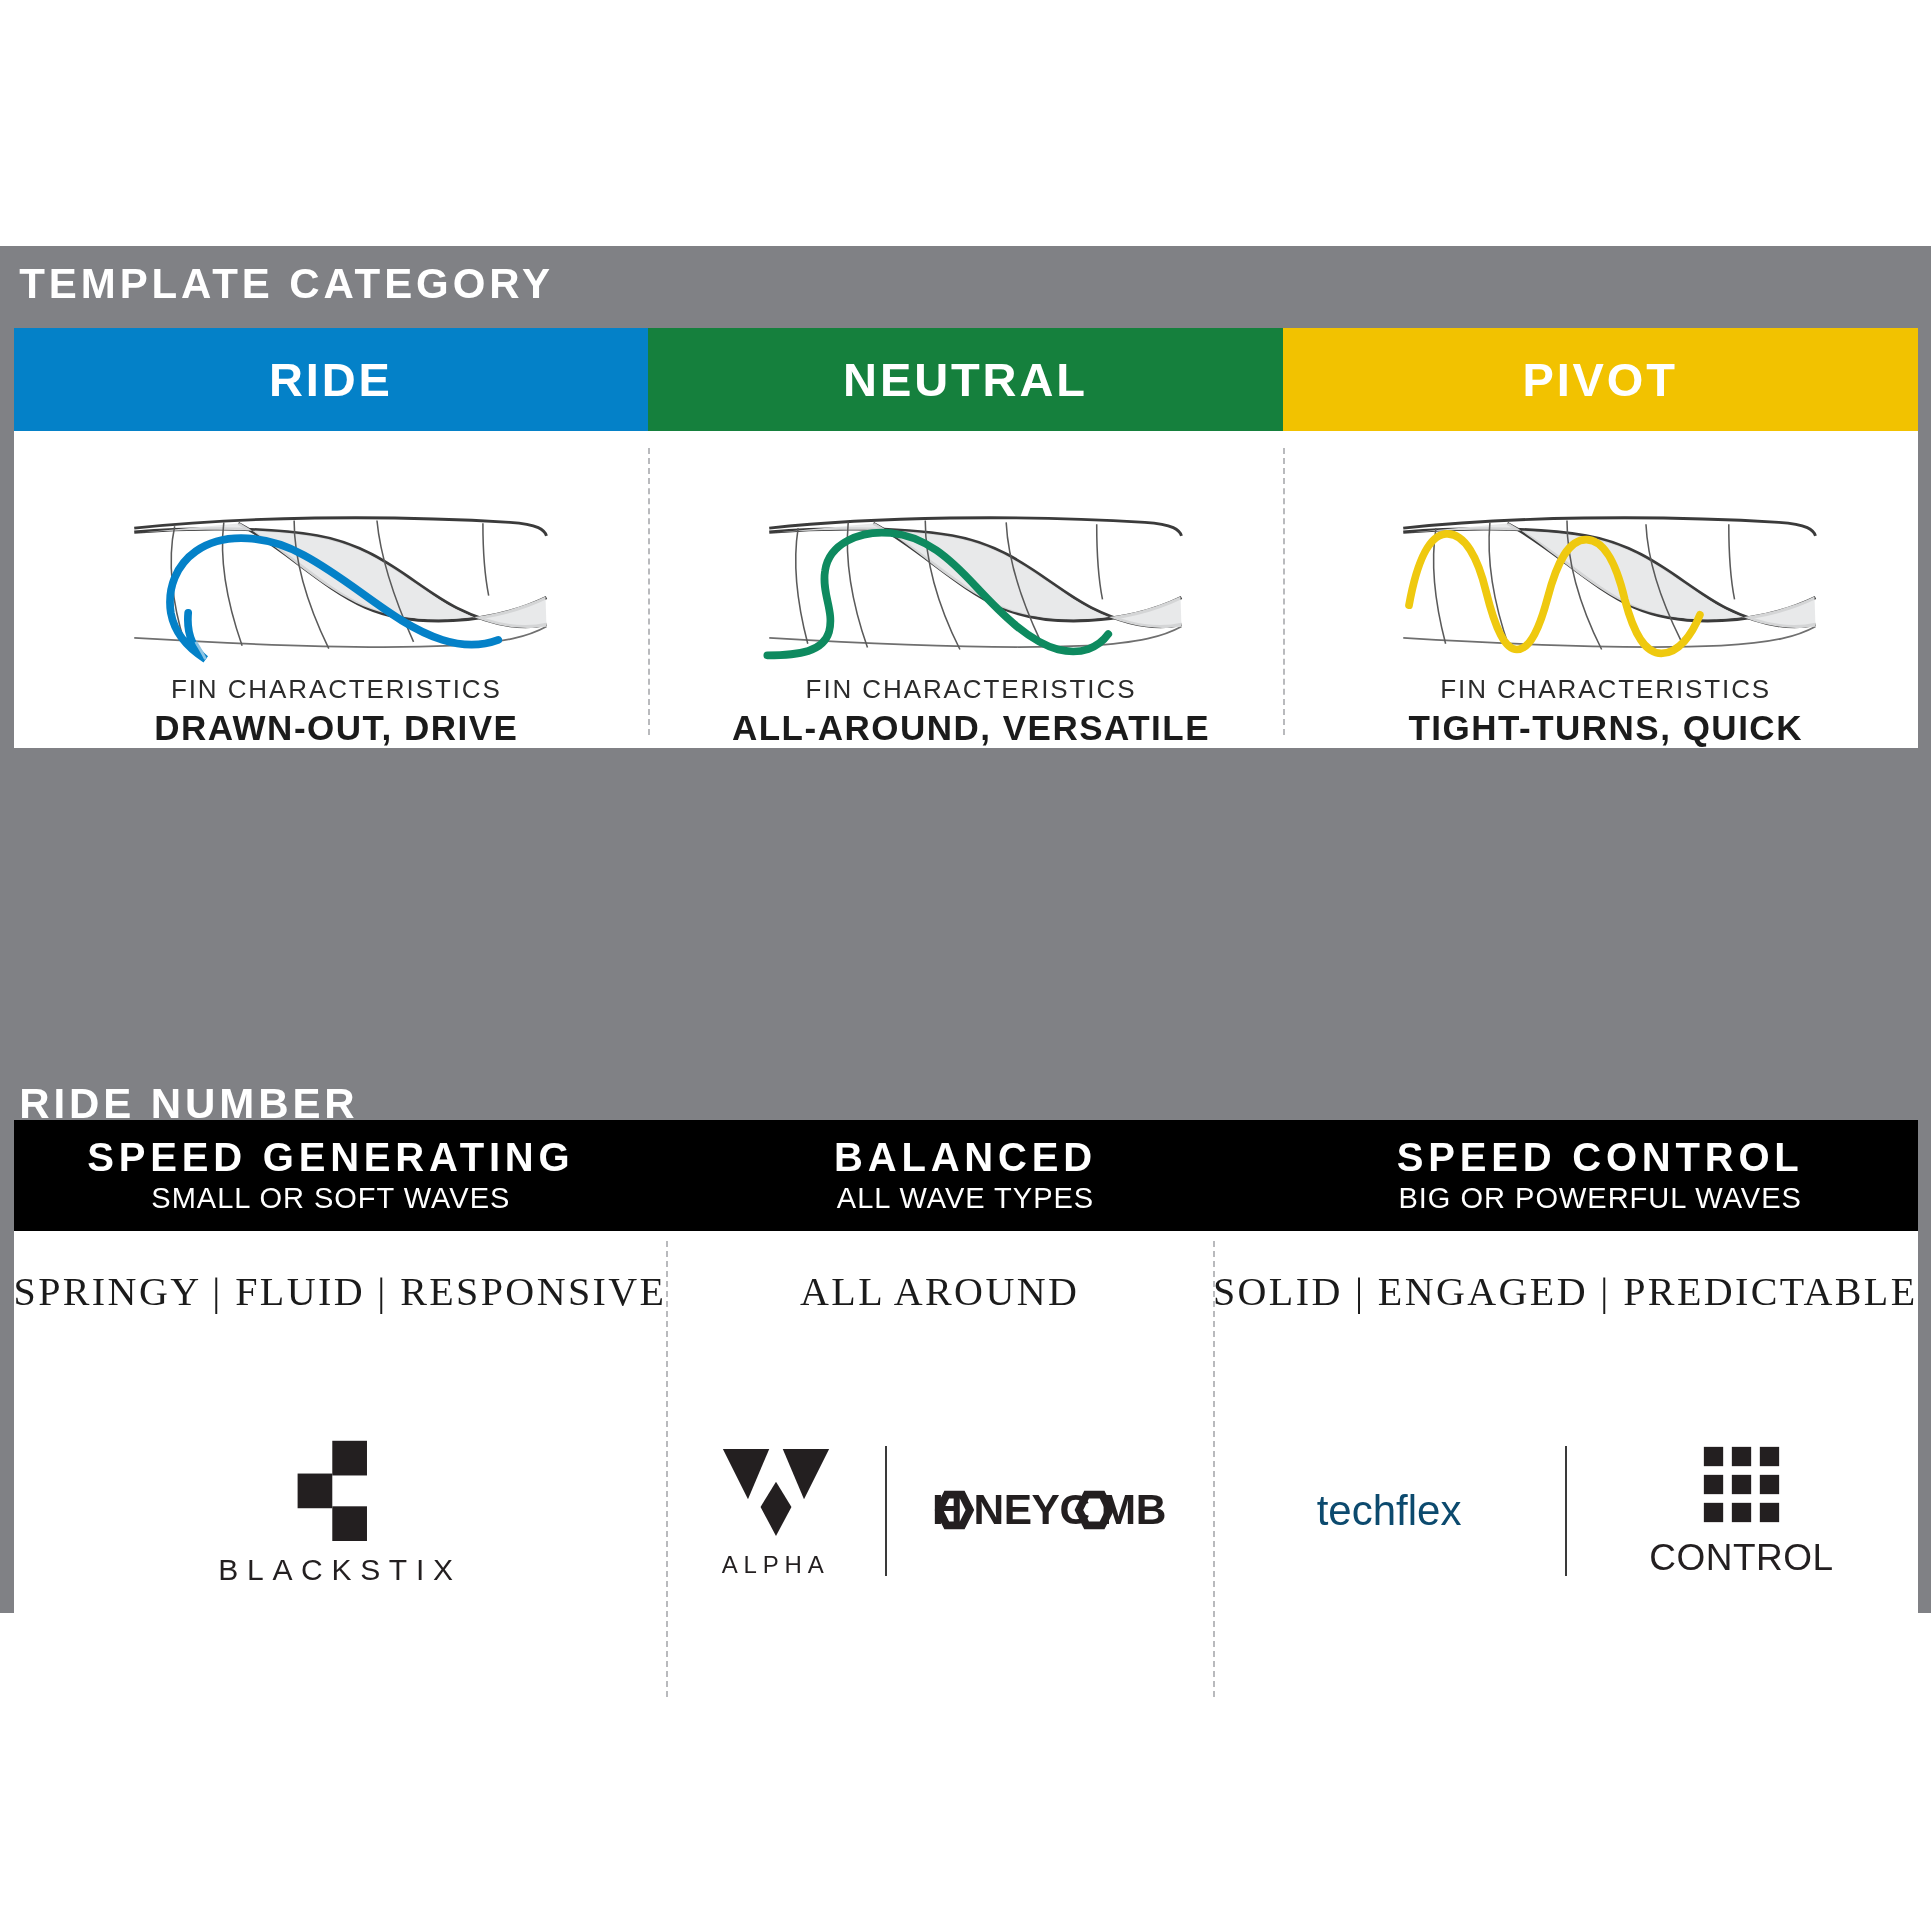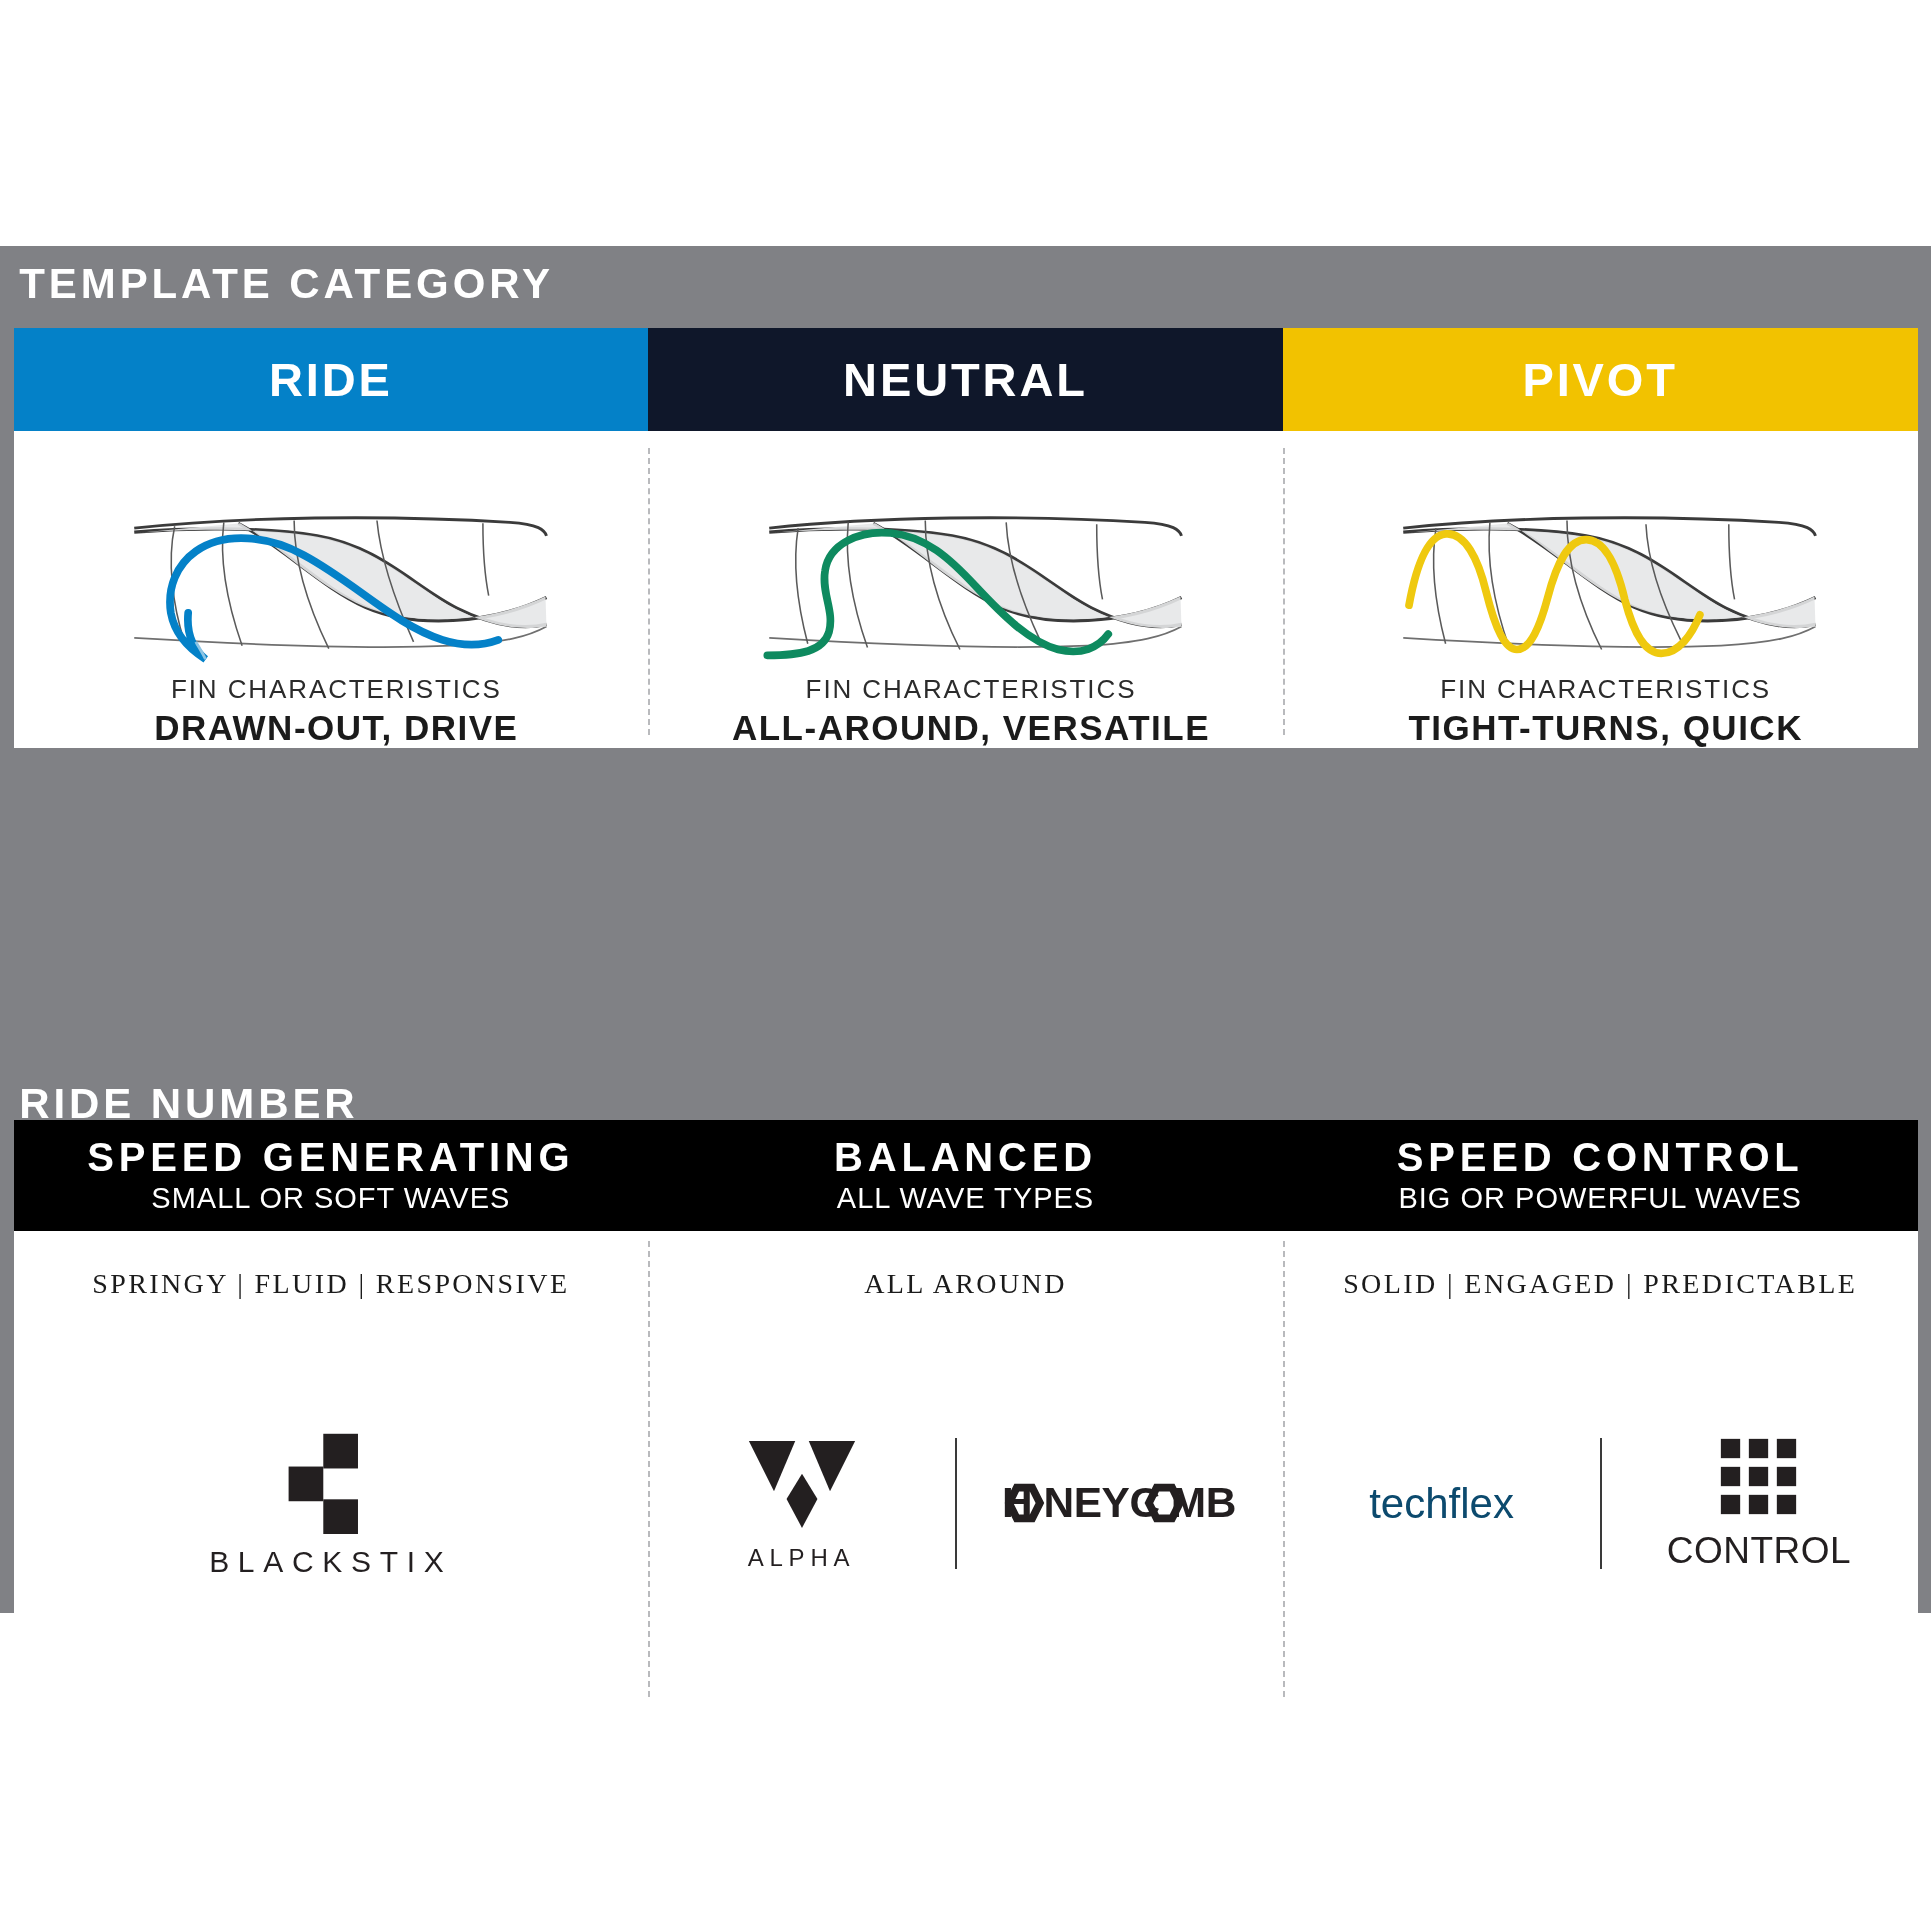--- a/index.html
+++ b/index.html
@@ -78,21 +78,21 @@
   .ride-body{flex:1 1 auto;display:flex;width:100%;}
   .ride-col{
     flex:1 1 0;position:relative;display:flex;flex-direction:column;align-items:center;
   }
   .ride-col + .ride-col::before{
     content:"";position:absolute;left:0;top:9.7px;bottom:9.7px;width:0;
     border-left:2.9px dashed #b9babd;
   }
   .ride-attrs{
     font-family:"Liberation Serif", serif;
-    font-size:28px;letter-spacing:2.4px;color:#1b1b1b;
+    font-size:40px;letter-spacing:2.4px;color:#1b1b1b;
     margin-top:37px;text-align:center;white-space:nowrap;
   }
   .logo-row{
     flex:1 1 auto;display:flex;align-items:center;justify-content:center;width:100%;
     gap:0px;
   }
   .logo-cell{
     flex:1 1 0;display:flex;flex-direction:column;align-items:center;justify-content:center;
     position:relative;height:154px;
   }
@@ -120,21 +120,21 @@
   <div id="title-template" class="section-title">TEMPLATE CATEGORY</div>
 
   <div id="title-ride" class="section-title">RIDE NUMBER</div>
 
   <div id="tpl-card">
 
     <div class="tpl-headrow">
       <div class="tpl-head" style="background:#0481C8">
         <span>RIDE</span>
       </div>
-      <div class="tpl-head" style="background:#0f172a">
+      <div class="tpl-head" style="background:#15803d">
         <span>NEUTRAL</span>
       </div>
       <div class="tpl-head" style="background:#F2C200">
         <span>PIVOT</span>
       </div>
     </div>
 
     <div class="tpl-bodyrow">
 
       <div class="tpl-col">

